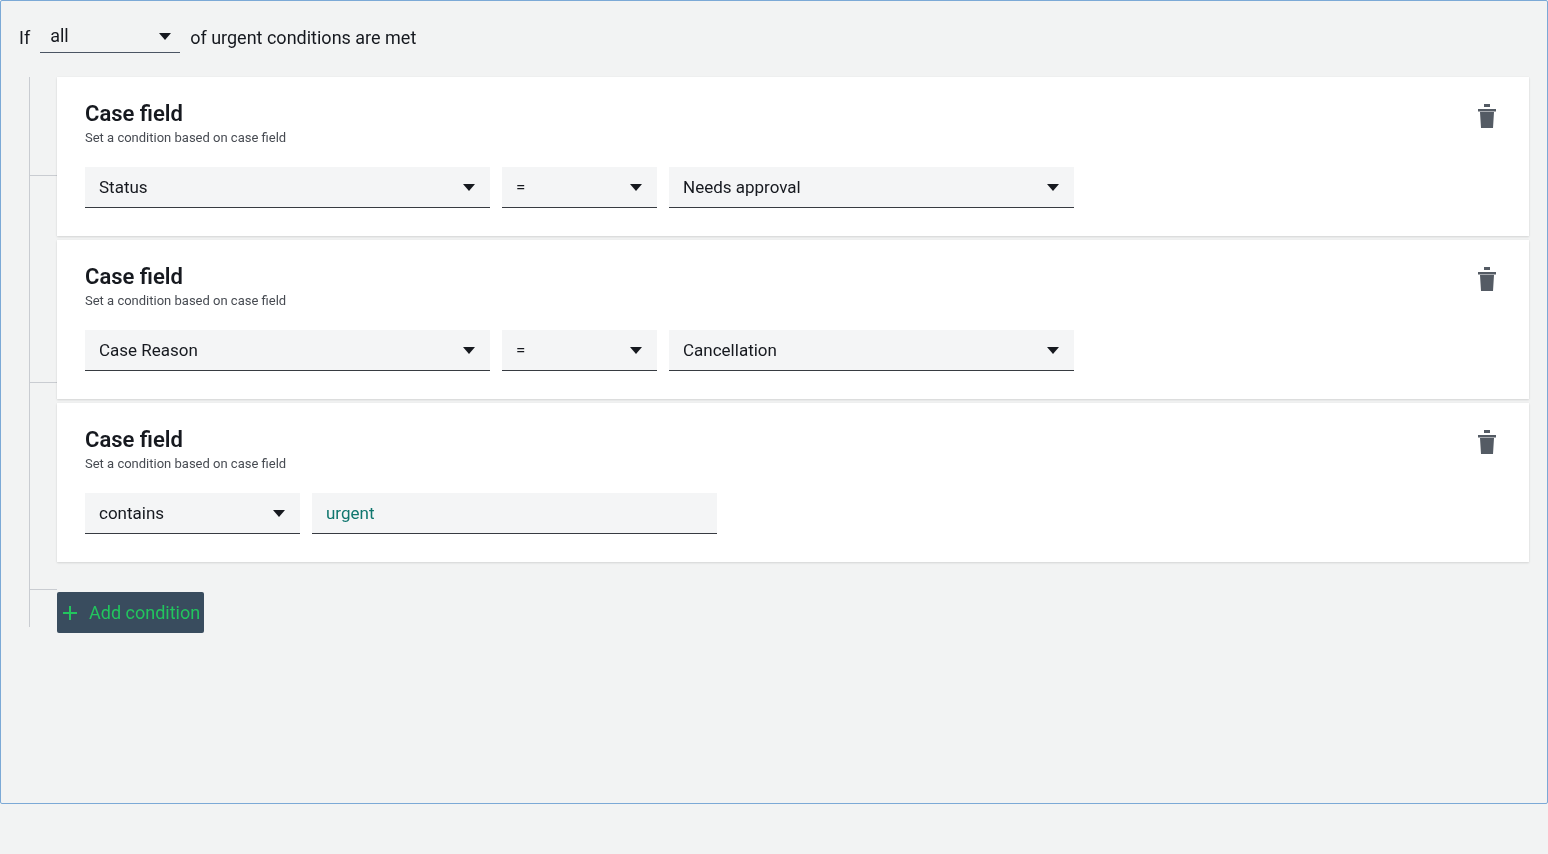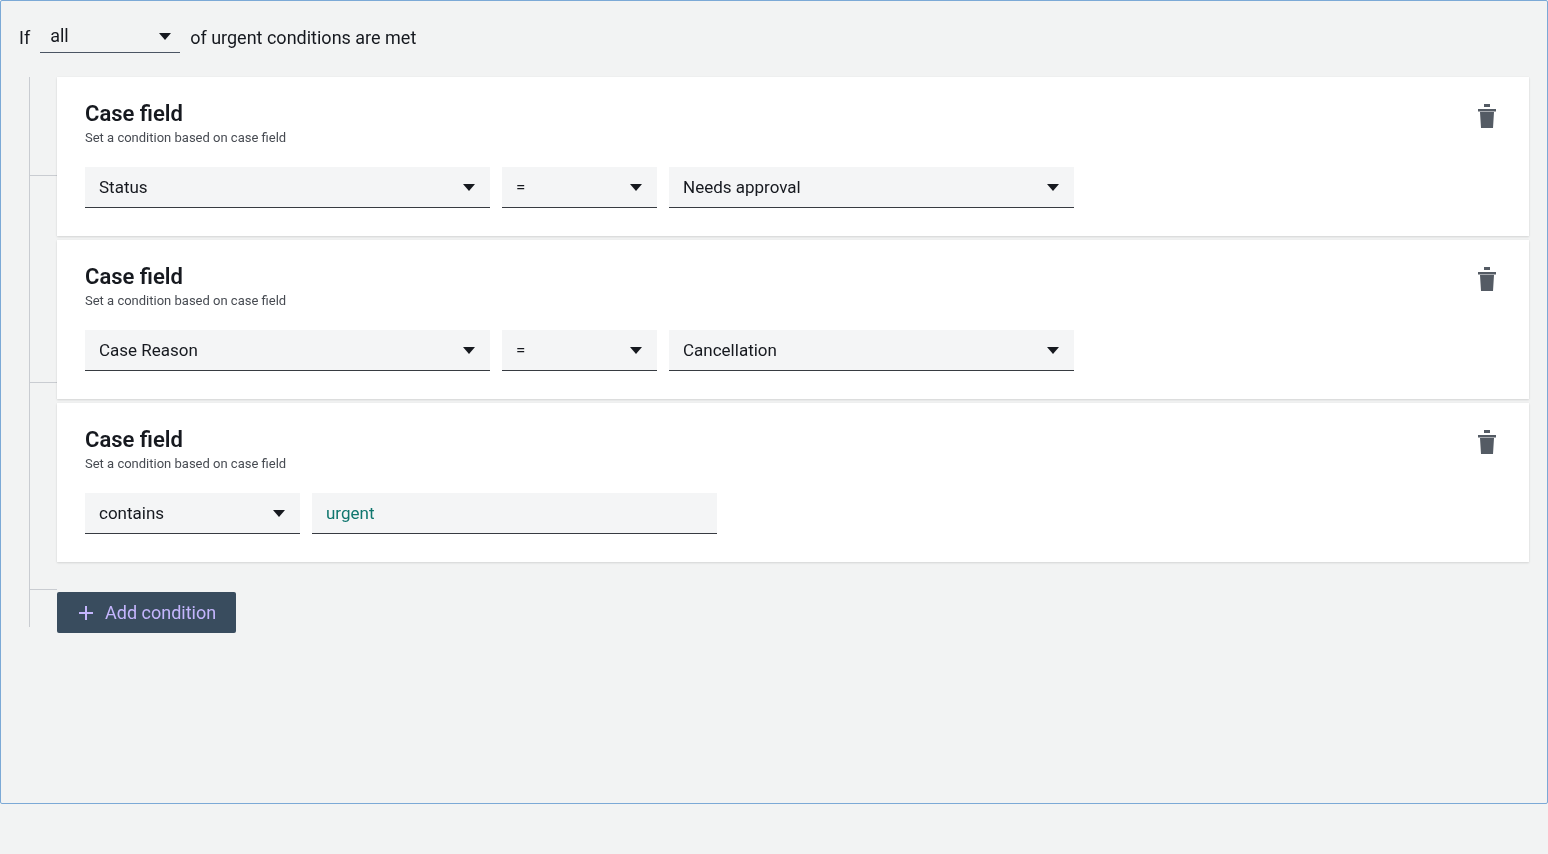--- a/index.html
+++ b/index.html
@@ -133,23 +133,23 @@
       display: flex;
       gap: 26px;
       margin-top: 30px;
       margin-left: 38px;
     }
     .btn {
       display: inline-flex;
       align-items: center;
       gap: 10px;
       background: #394c5e;
-      color: #c4b5fd;
+      color: #22c55e;
       border: none;
-      padding: 10px 20px;
+      padding: 10px 4px;
       font-size: 18px;
       cursor: pointer;
       border-radius: 2px;
       font-family: inherit;
     }
     .btn svg {
       width: 18px;
       height: 18px;
     }
     .connector-h {

